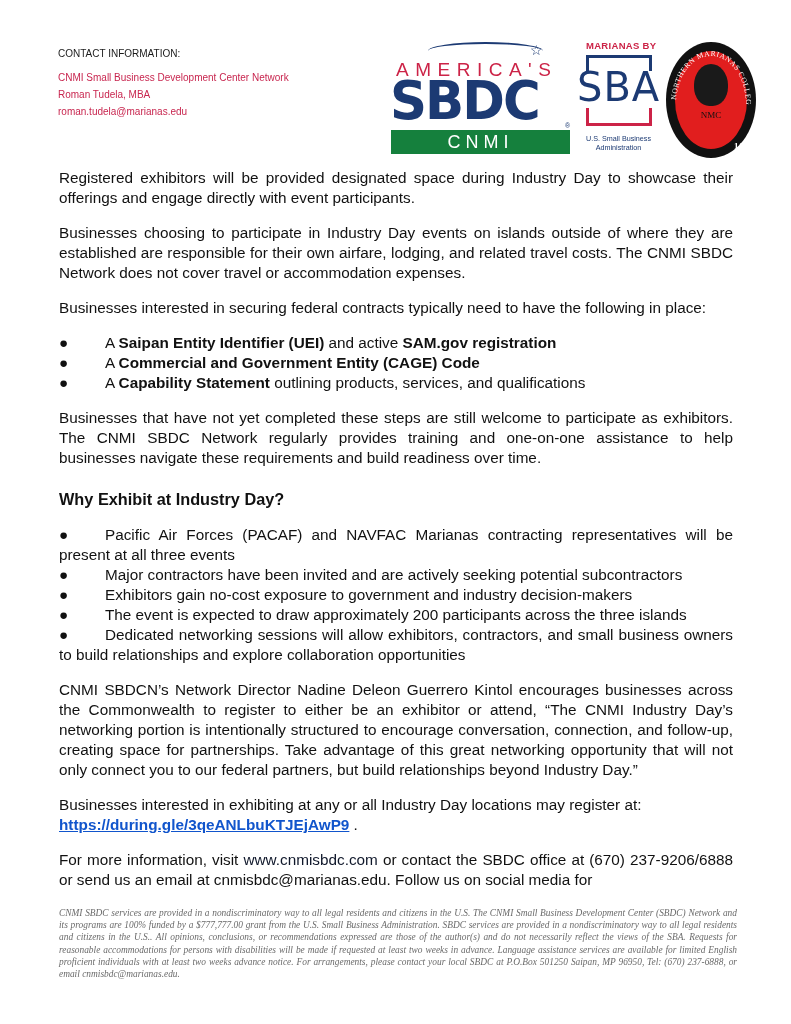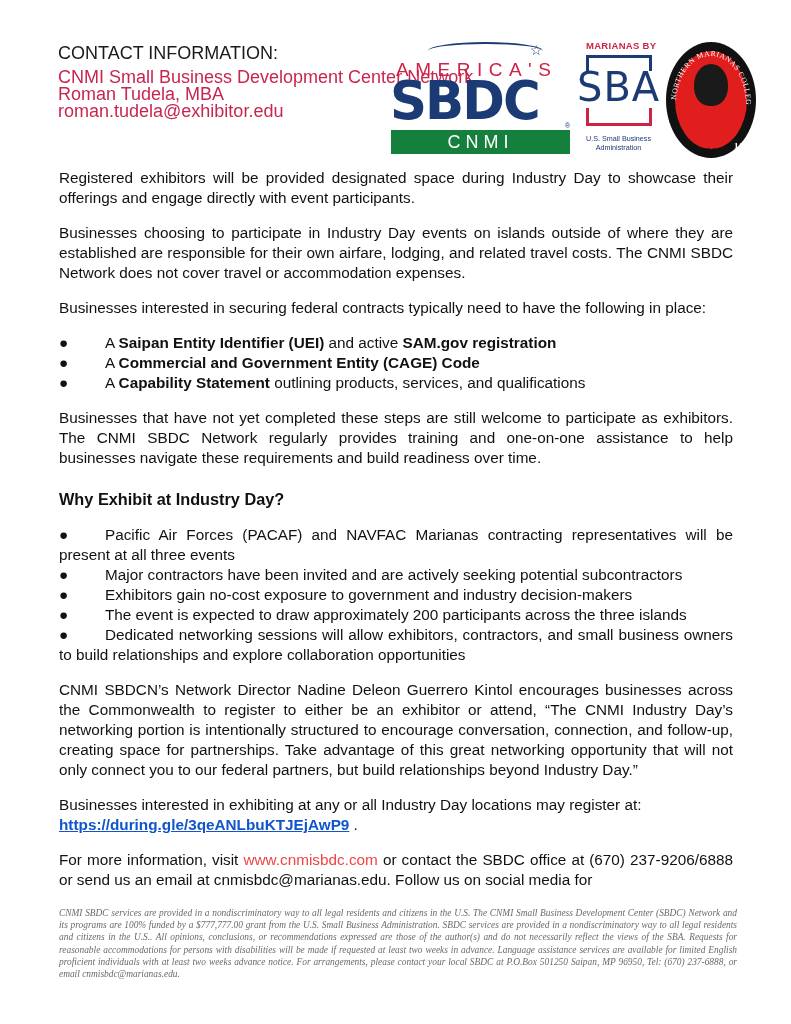--- a/index.html
+++ b/index.html
@@ -1,19 +1,19 @@
 <!DOCTYPE html>
 <html><head>
 <meta charset="utf-8">
 <style>
   * { box-sizing: border-box; margin: 0; padding: 0; }
   html, body { width: 791px; height: 1024px; background: #ffffff; overflow: hidden; }
   body { position: relative; font-family: "Liberation Sans", sans-serif; color: #111; }
 
-  .contact { position: absolute; left: 58px; top: 45px; font-size: 18px; line-height: 17px; }
+  .contact { position: absolute; left: 58px; top: 45px; font-size: 10px; line-height: 17px; }
   .contact .heading { color: #1a1a1a; margin-bottom: 7px; }
   .contact .pink { color: #c8264f; }
 
   .logos { position: absolute; left: 388px; top: 38px; width: 385px; height: 120px; }
   .sbdc { position: absolute; left: 0; top: 0; width: 182px; height: 118px; }
   .sbdc .arc { position: absolute; left: 40px; top: 4px; width: 115px; height: 18px; border-top: 2px solid #1c3a73; border-radius: 50% 50% 0 0; }
   .sbdc .star { position: absolute; left: 142px; top: 5px; color: #1c3a73; font-size: 14px; line-height: 14px; }
   .sbdc .america { position: absolute; left: 8px; top: 21px; font-size: 19px; letter-spacing: 6.5px; color: #cc2347; font-family: "Liberation Sans", sans-serif; }
   .sbdc .word { position: absolute; left: 2px; top: 36px; font-size: 53px; font-weight: bold; color: #1c3a73; letter-spacing: -2px; line-height: 53px; font-family: "DejaVu Sans", sans-serif; transform: scaleX(0.97); transform-origin: left; }
   .sbdc .reg { position: absolute; left: 177px; top: 84px; font-size: 7px; color: #1c3a73; }
@@ -23,46 +23,46 @@
   .sba .powered { position: absolute; left: 10px; top: 0; font-size: 9.5px; font-weight: bold; color: #cc2347; letter-spacing: 0.3px; }
   .sba .frame-top { position: absolute; left: 10px; top: 15px; width: 66px; height: 16px; border: 3px solid #1c3a73; border-bottom: none; }
   .sba .frame-bot { position: absolute; left: 10px; top: 68px; width: 66px; height: 18px; border: 3px solid #cc2347; border-top: none; }
   .sba .letters { position: absolute; left: 1px; top: 25px; font-size: 40px; color: #1c3a73; letter-spacing: 1px; line-height: 44px; font-family: "DejaVu Sans", sans-serif; }
   .sba .sub { position: absolute; left: 0; top: 94px; width: 85px; text-align: center; font-size: 7.2px; color: #1c3a73; line-height: 9px; }
 
   .nmc { position: absolute; left: 278px; top: 4px; width: 90px; height: 116px; border-radius: 50%; background: #111; }
   .nmc .inner { position: absolute; left: 9px; top: 9px; width: 72px; height: 98px; border-radius: 50%; background: #e11e1e; }
   .nmc .ring { position: absolute; left: 0; top: 0; width: 90px; height: 116px; }
   .nmc .emblem { position: absolute; left: 28px; top: 22px; width: 34px; height: 42px; border-radius: 50% 50% 45% 45%; background: #1a1a1a; }
-  .nmc .mid { position: absolute; left: 0; top: 68px; width: 90px; text-align: center; font-family: "Liberation Serif", serif; font-size: 9px; color: #111; margin-top: 36px; }
+  .nmc .mid { position: absolute; left: 0; top: 68px; width: 90px; text-align: center; font-family: "Liberation Serif", serif; font-size: 9px; color: #111; }
   .nmc .year { position: absolute; left: 0; top: 99px; width: 90px; text-align: right; font-family: "Liberation Serif", serif; font-size: 9px; font-weight: bold; color: #fff; letter-spacing: 1px; }
 
   .body { position: absolute; left: 59px; top: 168px; width: 674px; font-size: 15.3px; line-height: 20px; }
   .body p { text-align: justify; margin-bottom: 15px; }
   .body p.left { text-align: left; }
   .body ul { list-style: none; margin-bottom: 15px; }
   .body ul li { position: relative; padding-left: 46px; }
   .body ul li .dot { position: absolute; left: 0; top: 0; }
   .body .wrap-bullets li { padding-left: 0; text-align: justify; }
   .body .wrap-bullets li .dot { position: static; display: inline-block; width: 46px; }
   .body h2 { font-size: 16.3px; font-weight: bold; margin: 21px 0 16px; }
   .body b { font-weight: bold; }
   .link { color: #1155cc; font-weight: bold; text-decoration: underline; }
-  .web { color: #ef4444; }
+  .web { color: #0f172a; }
 
   .disclaimer { position: absolute; left: 59px; top: 907px; width: 678px; font-family: "Liberation Serif", serif; font-style: italic; font-size: 9.4px; line-height: 12.2px; color: #6a6a6a; text-align: justify; }
 </style>
 </head>
 <body>
 
 <div class="contact">
   <div class="heading">CONTACT INFORMATION:</div>
   <div class="pink">CNMI Small Business Development Center Network</div>
   <div class="pink">Roman Tudela, MBA</div>
-  <div class="pink">roman.tudela@exhibitor.edu</div>
+  <div class="pink">roman.tudela@marianas.edu</div>
 </div>
 
 <div class="logos">
   <div class="sbdc">
     <div class="arc"></div>
     <div class="star">☆</div>
     <div class="america">AMERICA'S</div>
     <div class="word">SBDC</div>
     <div class="reg">®</div>
     <div class="bar">CNMI</div>

